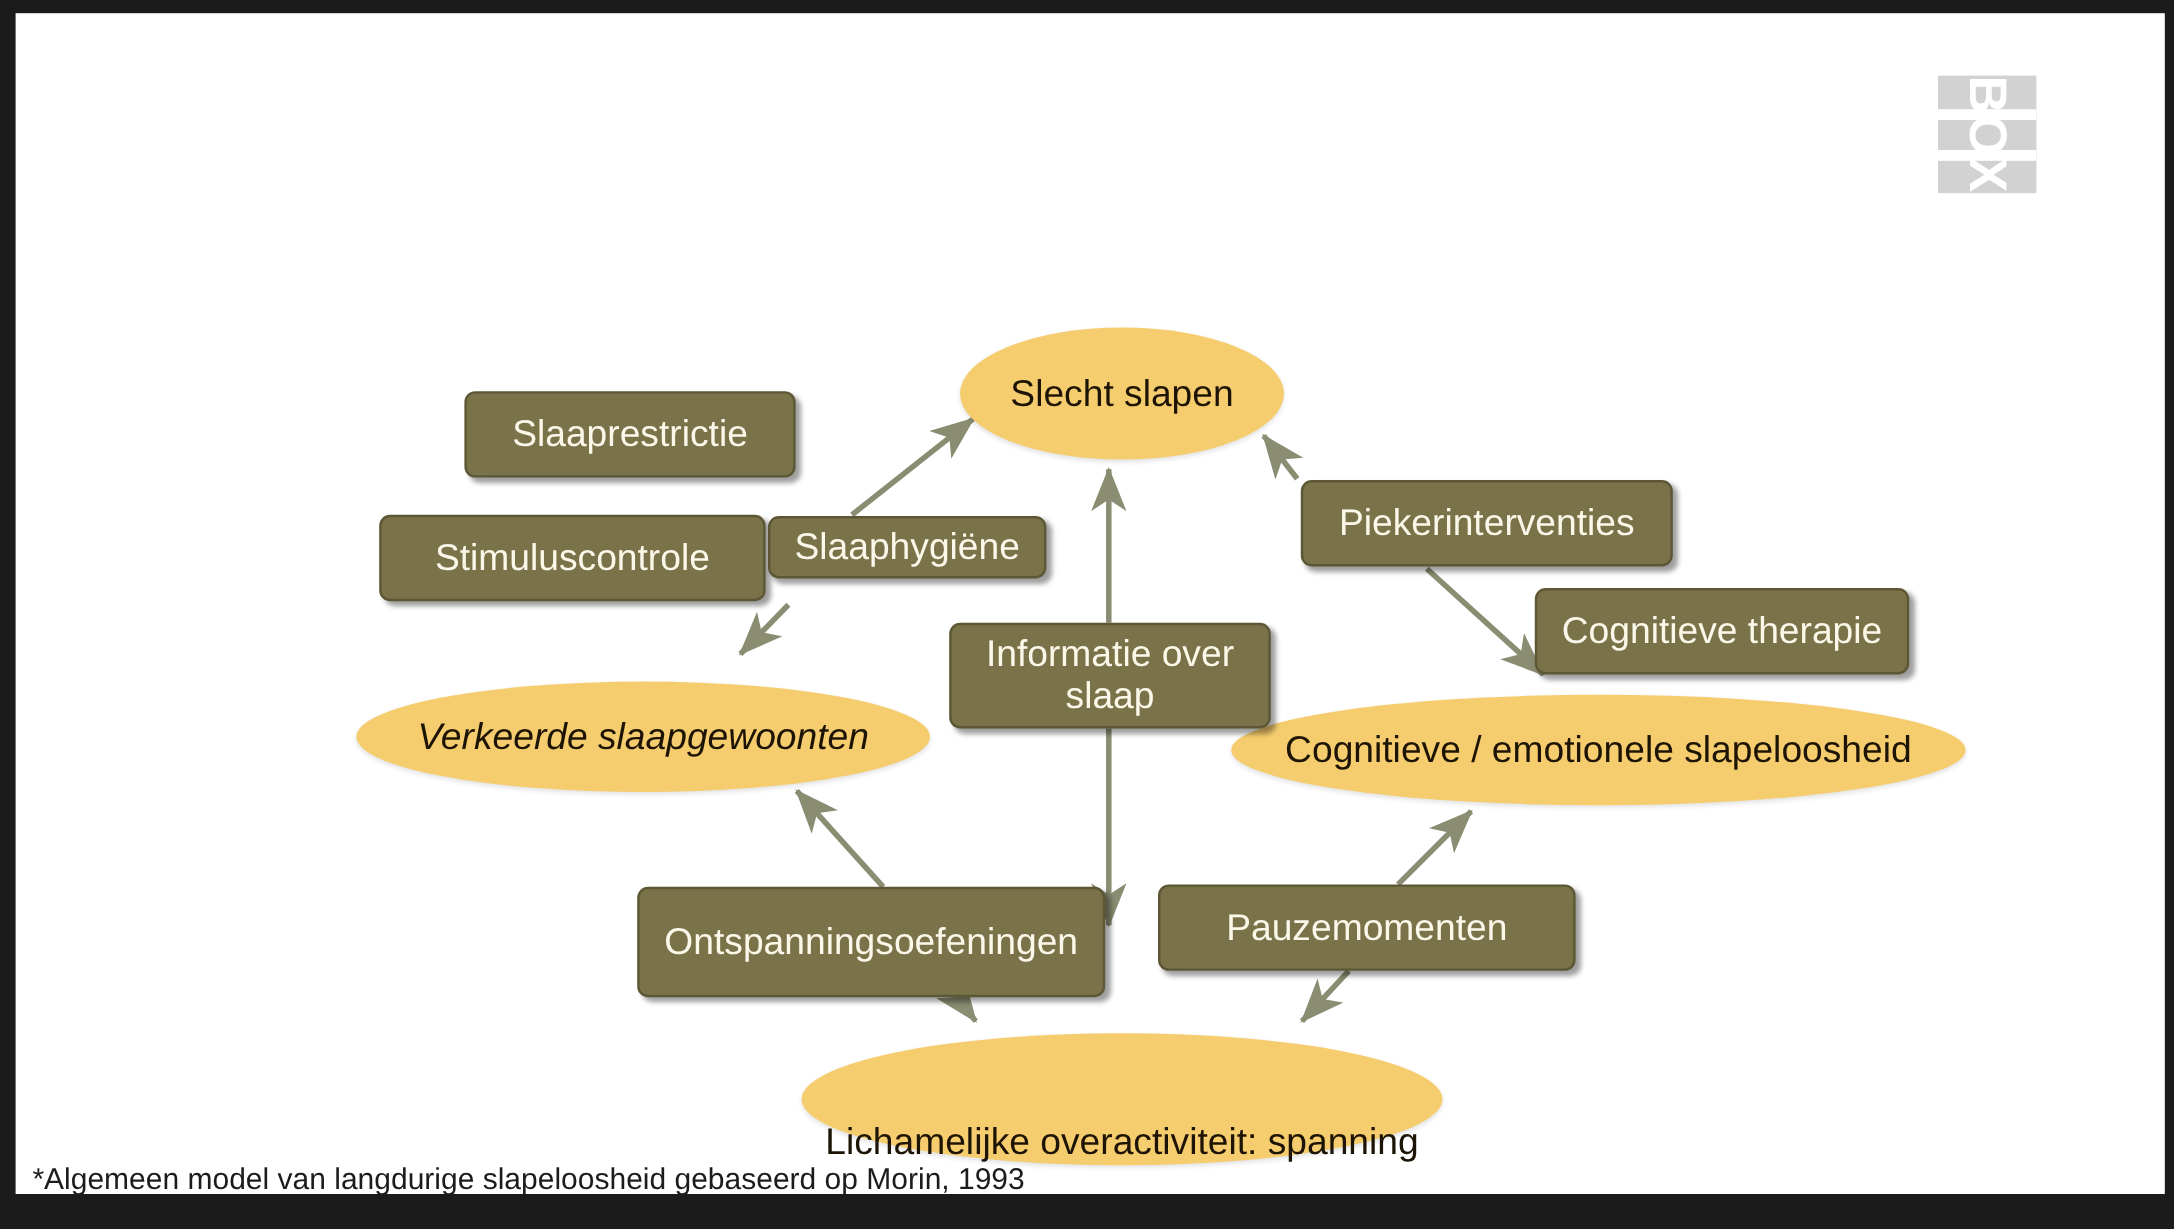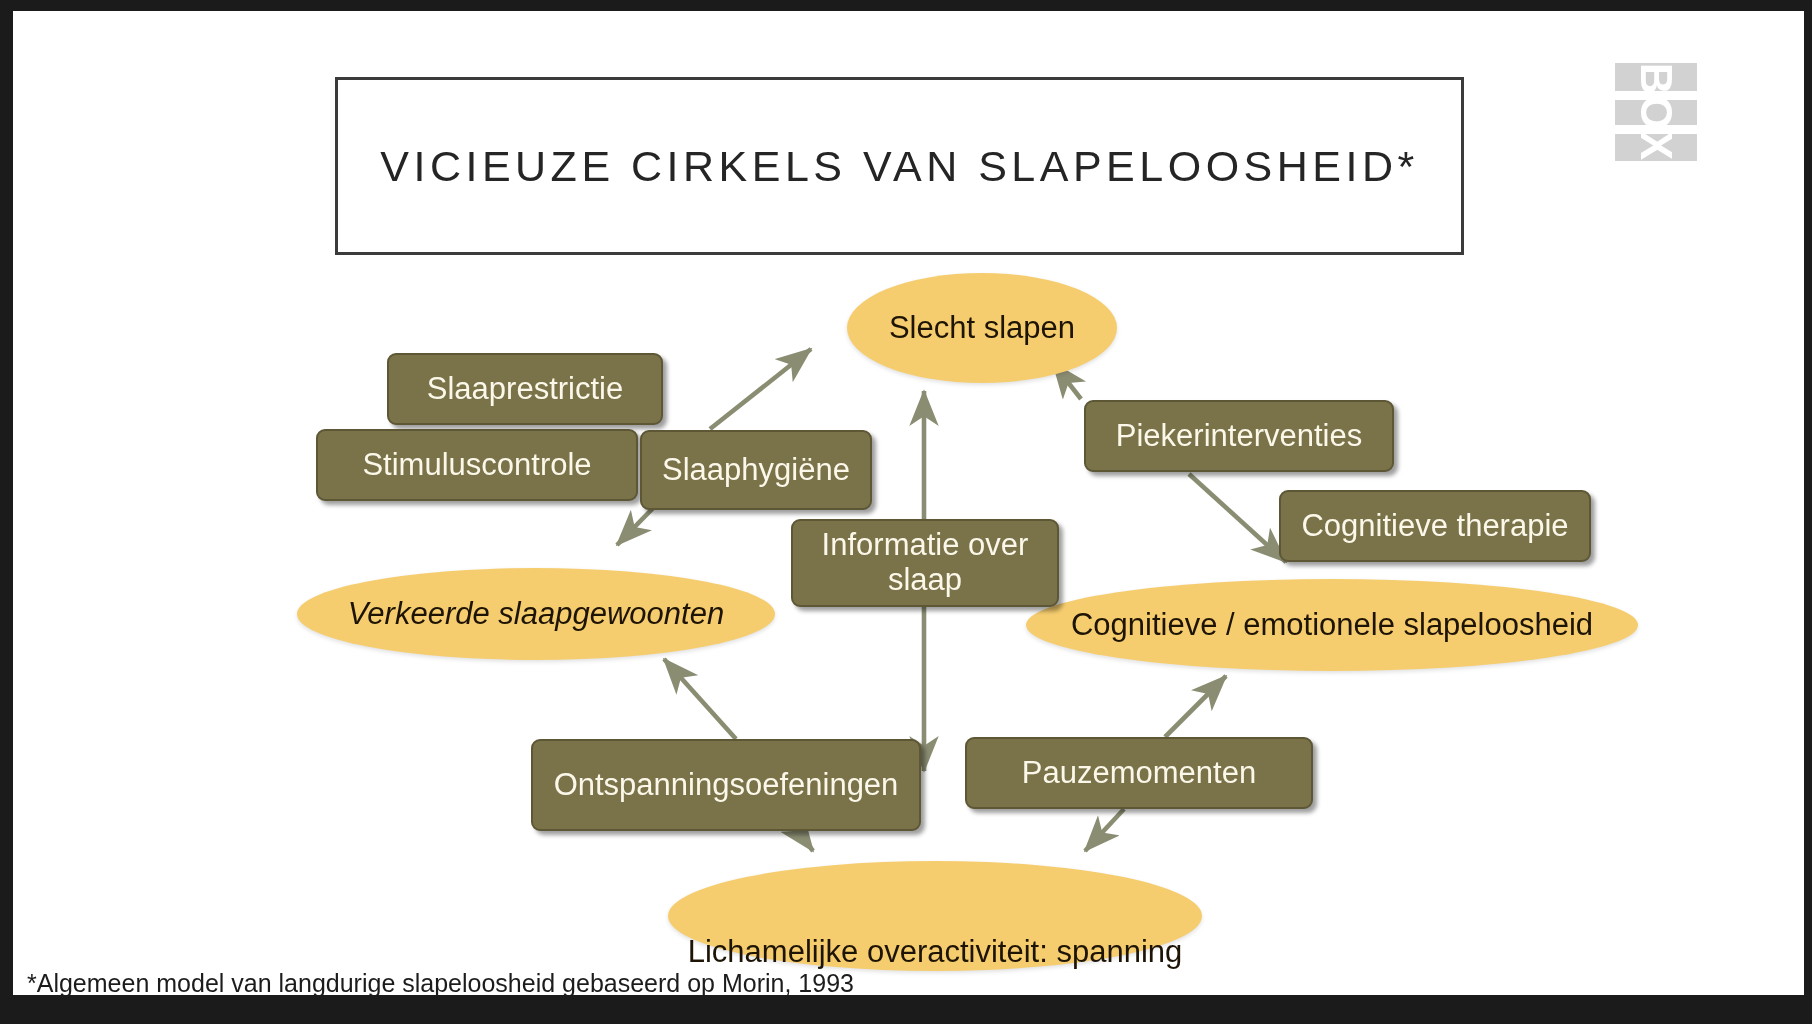--- a/index.html
+++ b/index.html
@@ -141,23 +141,20 @@
     color: #1c1c1c;
     white-space: nowrap;
   }
 </style>
 </head>
 <body>
 
 <div id="screen">
   <div id="slide">
 
-    <div id="title-box">
-      <div id="title-text">VICIEUZE CIRKELS VAN SLAPELOOSHEID*</div>
-    </div>
 
     <div id="logo">
       <div class="bar-top"></div>
       <div class="bar-bot"></div>
       <div class="glyph">BOX</div>
     </div>
 
     <svg id="arrows" viewBox="0 0 1791 984" xmlns="http://www.w3.org/2000/svg">
       <defs>
         <marker id="ah" markerWidth="10" markerHeight="10" refX="7.6" refY="3.2" orient="auto" markerUnits="strokeWidth">
@@ -181,40 +178,40 @@
         <line x1="723" y1="728" x2="651" y2="648"></line>
 
         <line x1="770" y1="800" x2="800" y2="840"></line>
 
         <line x1="1152" y1="726" x2="1213" y2="665"></line>
 
         <line x1="1111" y1="798" x2="1072" y2="840"></line>
       </g>
     </svg>
 
-    <div class="node ellipse" id="n-ell-0" style="left: 834px; top: 262px; width: 270px; height: 110px;">
+    <div class="node ellipse" id="n-ell-0" style="left: 787px; top: 262px; width: 270px; height: 110px;">
       <span>Slecht slapen</span>
     </div>
     <div class="node ellipse" id="n-ell-1" style="left: 284px; top: 557px; width: 478px; height: 92px; font-style: italic;">
       <span>Verkeerde slaapgewoonten</span>
     </div>
     <div class="node ellipse" id="n-ell-2" style="left: 1013px; top: 568px; width: 612px; height: 92px;">
       <span>Cognitieve / emotionele slapeloosheid</span>
     </div>
     <div class="node ellipse" id="n-ell-3" style="left: 655px; top: 850px; width: 534px; height: 110px; align-items: flex-end;">
       <span>Lichamelijke overactiviteit: spanning</span>
     </div>
 
-    <div class="node box" id="n-box-0" style="left: 374px; top: 342px; width: 276px; height: 72px;">
+    <div class="node box" id="n-box-0" style="left: 374px; top: 315px; width: 276px; height: 72px;">
       <span>Slaaprestrictie</span>
     </div>
     <div class="node box" id="n-box-1" style="left: 303px; top: 418px; width: 322px; height: 72px;">
       <span>Stimuluscontrole</span>
     </div>
-    <div class="node box" id="n-box-2" style="left: 627px; top: 419px; width: 232px; height: 80px;">
+    <div class="node box" id="n-box-2" style="left: 627px; top: 419px; width: 232px; height: 52px;">
       <span>Slaaphygiëne</span>
     </div>
     <div class="node box" id="n-box-3" style="left: 778px; top: 508px; width: 268px; height: 88px;">
       <span>Informatie over slaap</span>
     </div>
     <div class="node box" id="n-box-4" style="left: 1048px; top: 389px; width: 310px; height: 72px; margin-left: 23px;">
       <span>Piekerinterventies</span>
     </div>
     <div class="node box" id="n-box-5" style="left: 1266px; top: 479px; width: 312px; height: 72px;">
       <span>Cognitieve therapie</span>

